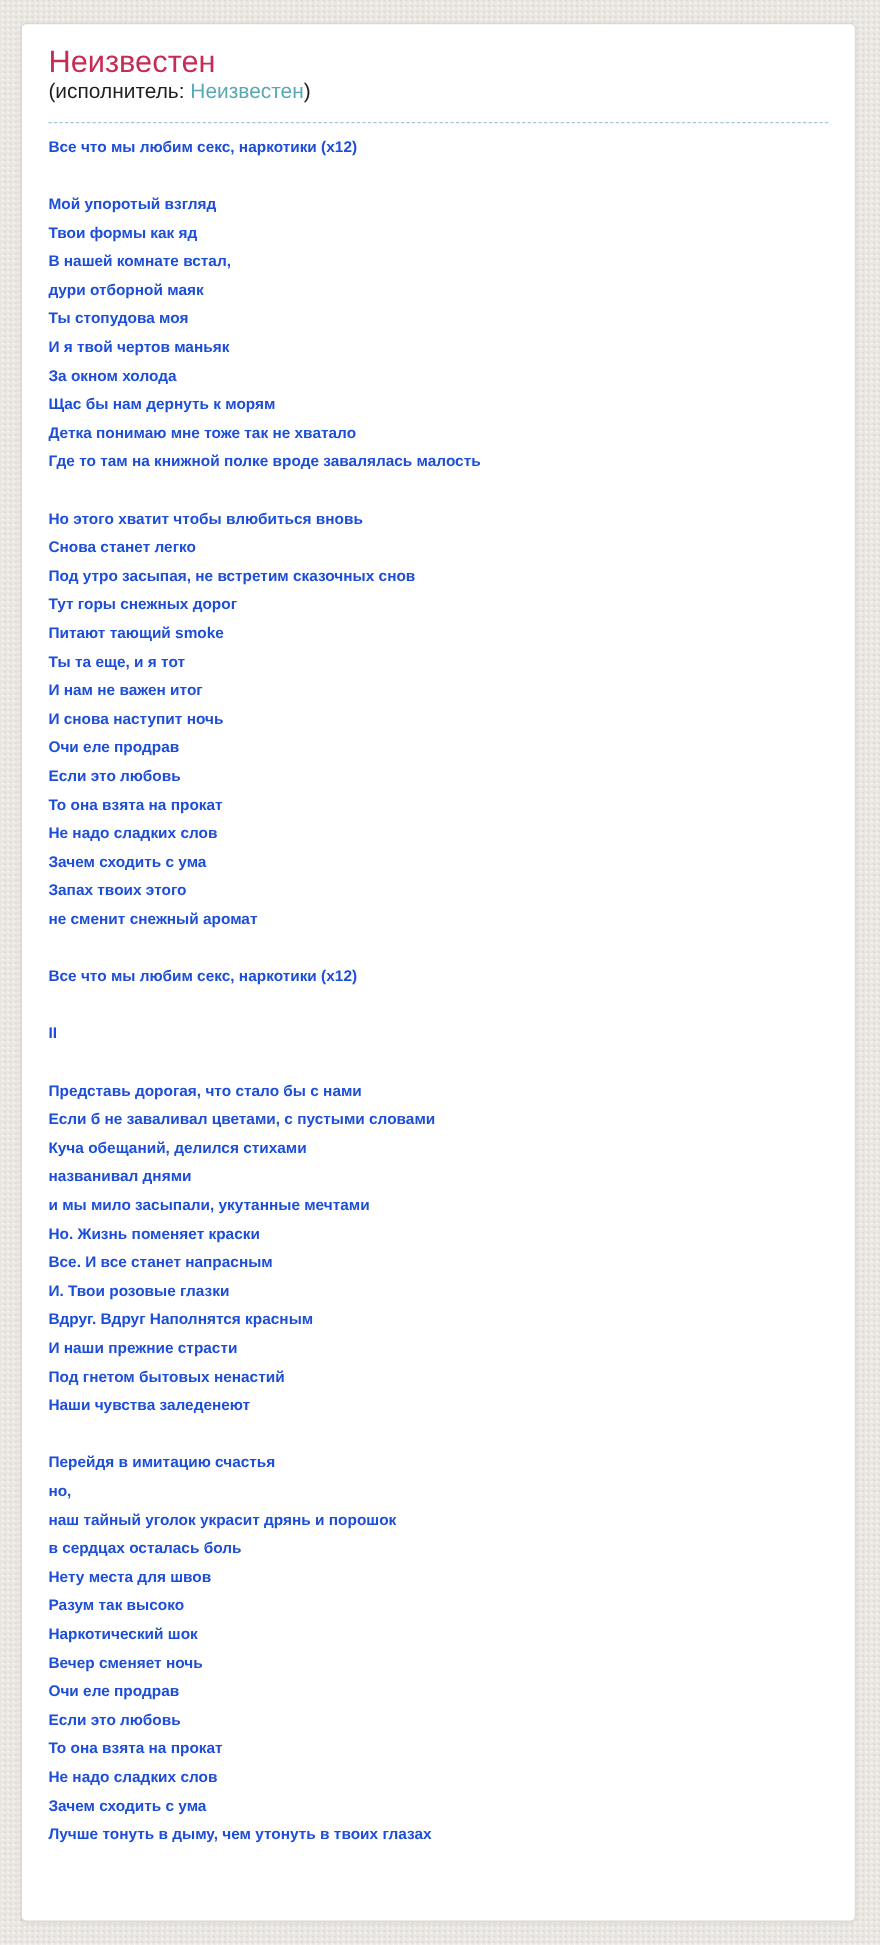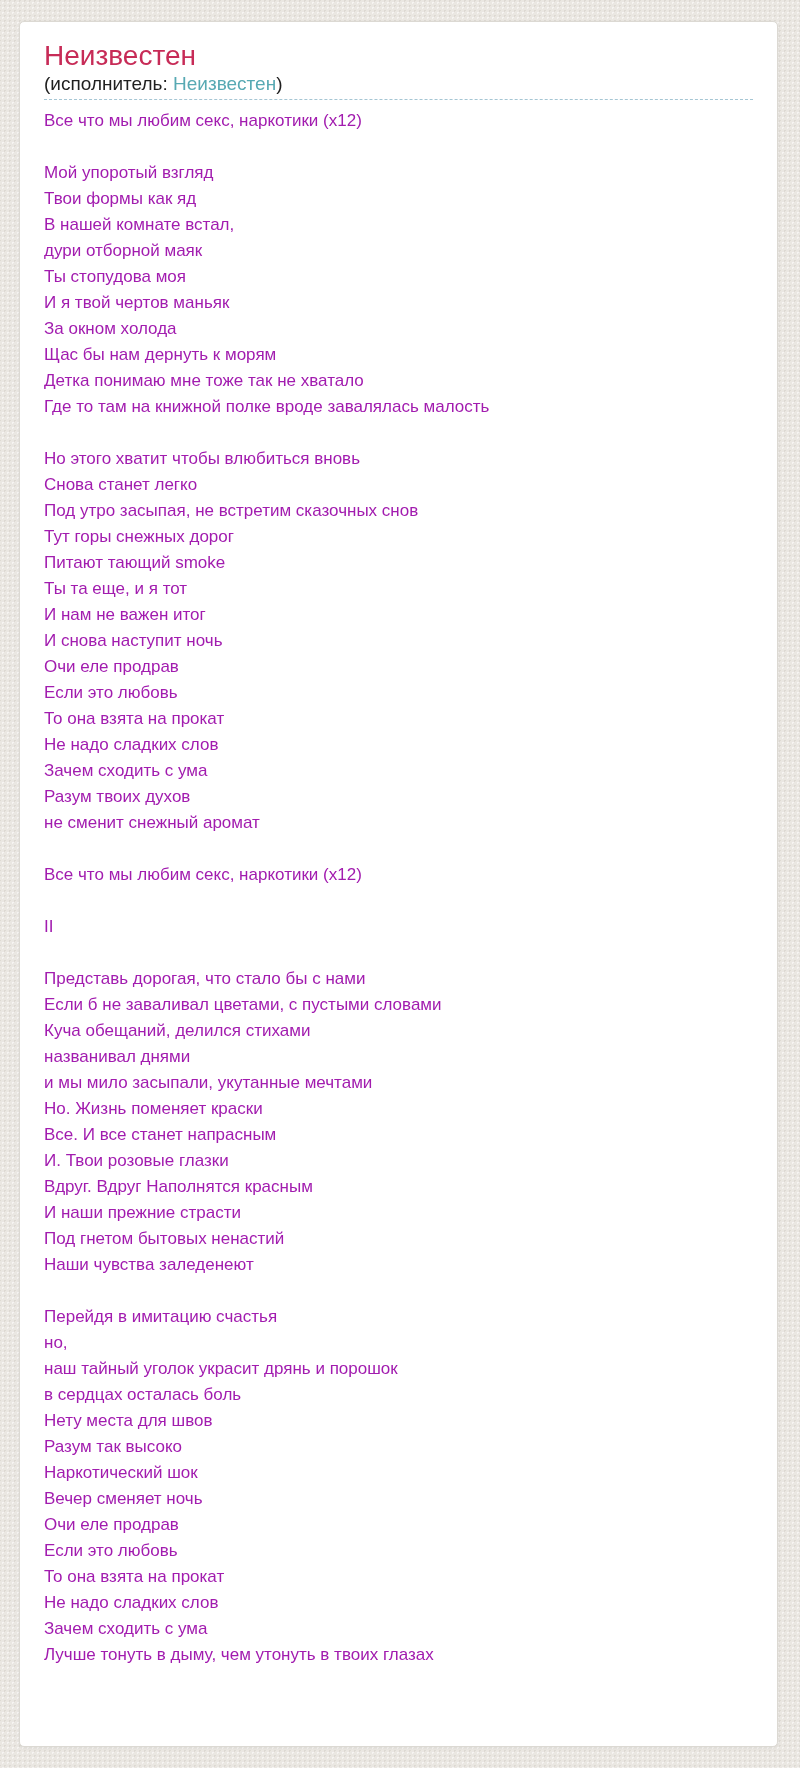--- a/index.html
+++ b/index.html
@@ -39,33 +39,34 @@
     color: #c72b57;
     text-decoration: none;
     display: inline-block;
     cursor: pointer;
   }
   .artist-line {
     font-size: 19px;
     line-height: 21px;
     color: #1f1f1f;
     margin-top: 1px;
-    padding-bottom: 5px;
+    padding-bottom: 17px;
     border-bottom: 1px dashed #a5c6d4;
   }
   .artist-link {
     color: #57a9b3;
     text-decoration: none;
     cursor: pointer;
   }
   .lyrics {
     margin-top: 8px;
-    font-size: 17px;
+    font-size: 14px;
     line-height: 26px;
-    color: #a21caf;
+    color: #1d4ed8;
+    font-weight: bold;
   }
   .lyric-line {
     min-height: 26px;
     white-space: pre-wrap;
   }
 </style>
 </head>
 <body>
 
 <div class="card">
@@ -93,21 +94,21 @@
       <div class="lyric-line">Тут горы снежных дорог</div>
       <div class="lyric-line">Питают тающий smoke</div>
       <div class="lyric-line">Ты та еще, и я тот</div>
       <div class="lyric-line">И нам не важен итог</div>
       <div class="lyric-line">И снова наступит ночь</div>
       <div class="lyric-line">Очи еле продрав</div>
       <div class="lyric-line">Если это любовь</div>
       <div class="lyric-line">То она взята на прокат</div>
       <div class="lyric-line">Не надо сладких слов</div>
       <div class="lyric-line">Зачем сходить с ума</div>
-      <div class="lyric-line">Разум твоих духов</div>
+      <div class="lyric-line">Запах твоих этого</div>
       <div class="lyric-line">не сменит снежный аромат</div>
       <div class="lyric-line">&nbsp;</div>
       <div class="lyric-line">Все что мы любим секс, наркотики (х12)</div>
       <div class="lyric-line">&nbsp;</div>
       <div class="lyric-line">II</div>
       <div class="lyric-line">&nbsp;</div>
       <div class="lyric-line">Представь дорогая, что стало бы с нами</div>
       <div class="lyric-line">Если б не заваливал цветами, с пустыми словами</div>
       <div class="lyric-line">Куча обещаний, делился стихами</div>
       <div class="lyric-line">названивал днями</div>

